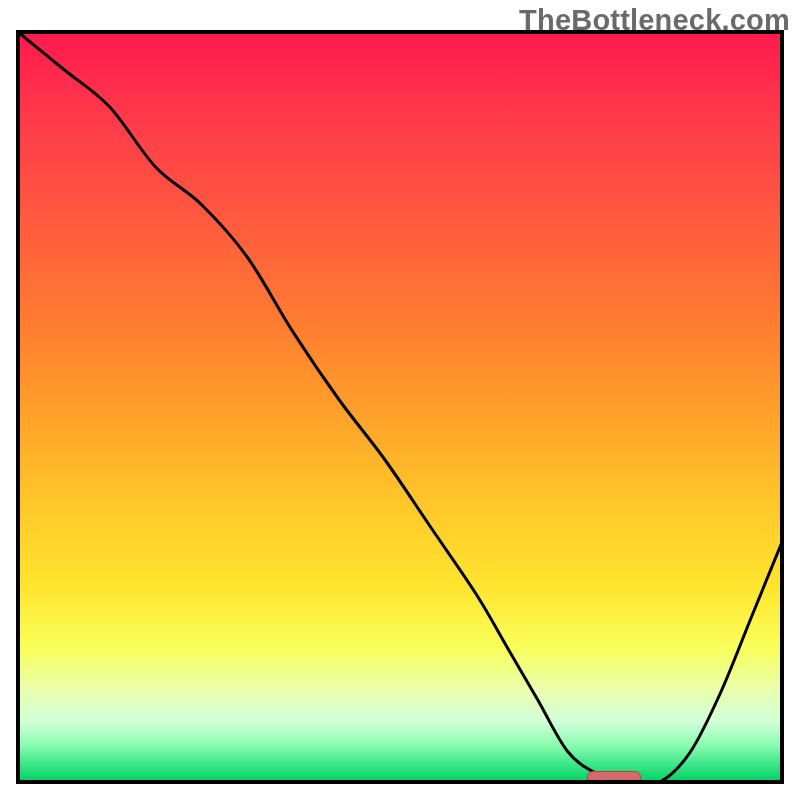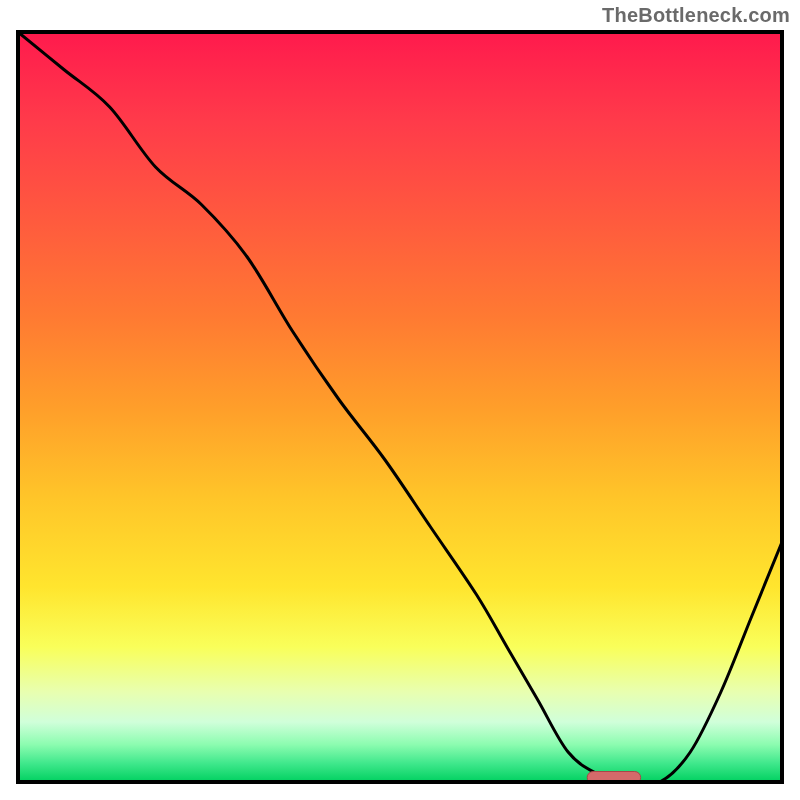--- a/index.html
+++ b/index.html
@@ -13,21 +13,21 @@
   }
   .stage {
     position: relative;
     width: 800px;
     height: 800px;
   }
   .watermark {
     position: absolute;
     top: 4px;
     right: 10px;
-    font-size: 20px;
+    font-size: 29px;
     font-weight: 600;
     color: #6a6a6a;
     letter-spacing: 0.2px;
     user-select: none;
   }
   svg {
     display: block;
   }
 </style>
 </head>

